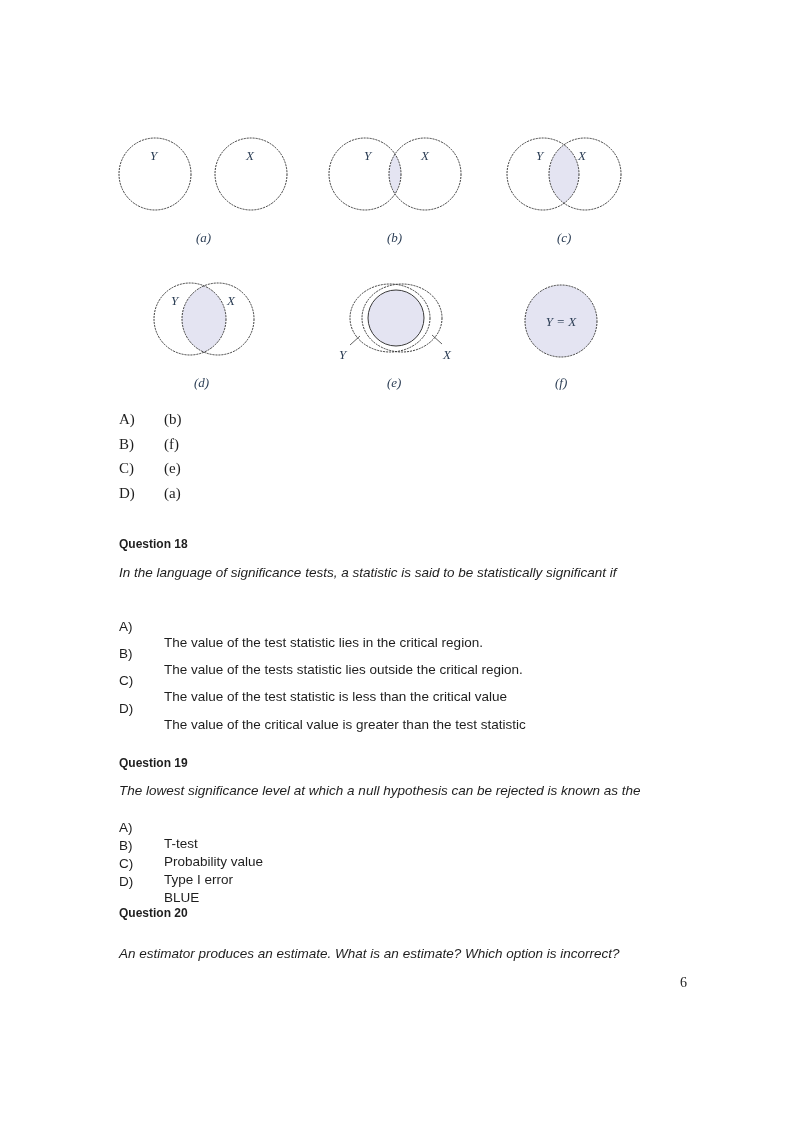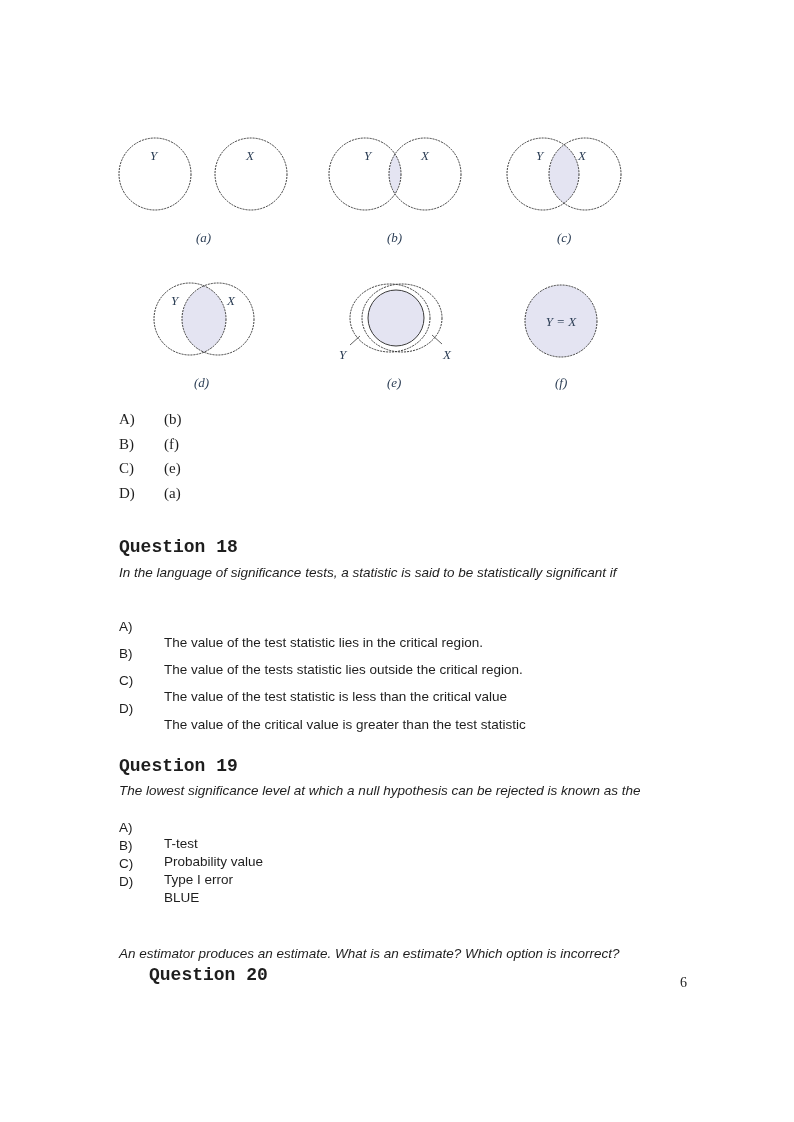--- a/index.html
+++ b/index.html
@@ -3,21 +3,21 @@
 <meta charset="utf-8">
 <style>
   html, body { margin: 0; padding: 0; background: #ffffff; }
   body { width: 794px; height: 1122px; position: relative; overflow: hidden; font-family: "Liberation Sans", sans-serif; color: #1e1e1e; }
   .venn { position: absolute; left: 0; top: 0; }
   .venn text.lbl { font-family: "Liberation Serif", serif; font-style: italic; font-size: 13px; fill: #2c3e55; }
   .venn text.cap { font-family: "Liberation Serif", serif; font-style: italic; font-size: 13px; fill: #2c3e55; }
   .serif-opt { position: absolute; font-family: "Liberation Serif", serif; font-size: 15px; color: #1e1e1e; }
   .serif-opt .letter { position: absolute; left: 0; }
   .serif-opt .val { position: absolute; left: 45px; }
-  .q-title { position: absolute; left: 119px; font-weight: bold; font-size: 18px; font-family: Liberation Mono, monospace; }
+  .q-title { position: absolute; left: 119px; font-weight: bold; font-size: 12px; font-family: Liberation Sans, sans-serif; }
   .q-text { position: absolute; left: 119px; font-size: 13.5px; white-space: nowrap; font-style: italic; }
   .opt { position: absolute; left: 119px; font-size: 13.5px; white-space: nowrap; }
   .opt .letter { position: absolute; left: 0; }
   .opt .val { position: absolute; left: 45px; margin-top: 16px; }
   .page-num { position: absolute; left: 680px; top: 975px; font-family: "Liberation Serif", serif; font-size: 14px; }
 </style>
 </head>
 <body>
 
 <svg class="venn" width="794" height="400" viewBox="0 0 794 400">
@@ -145,17 +145,17 @@
     <span class="letter">C)</span>
     <span class="val">Type I error</span>
   </div>
   <div class="opt" style="top:874px;">
     <span class="letter">D)</span>
     <span class="val">BLUE</span>
   </div>
 </div>
 
 <div>
-  <div class="q-title" style="top:965px;margin-left:30px;">Question 20</div>
+  <div class="q-title" style="top:906px;">Question 20</div>
   <div class="q-text" style="top:946px;">An estimator produces an estimate. What is an estimate? Which option is incorrect?</div>
 </div>
 
 <div class="page-num">6</div>
 
 </body></html>

